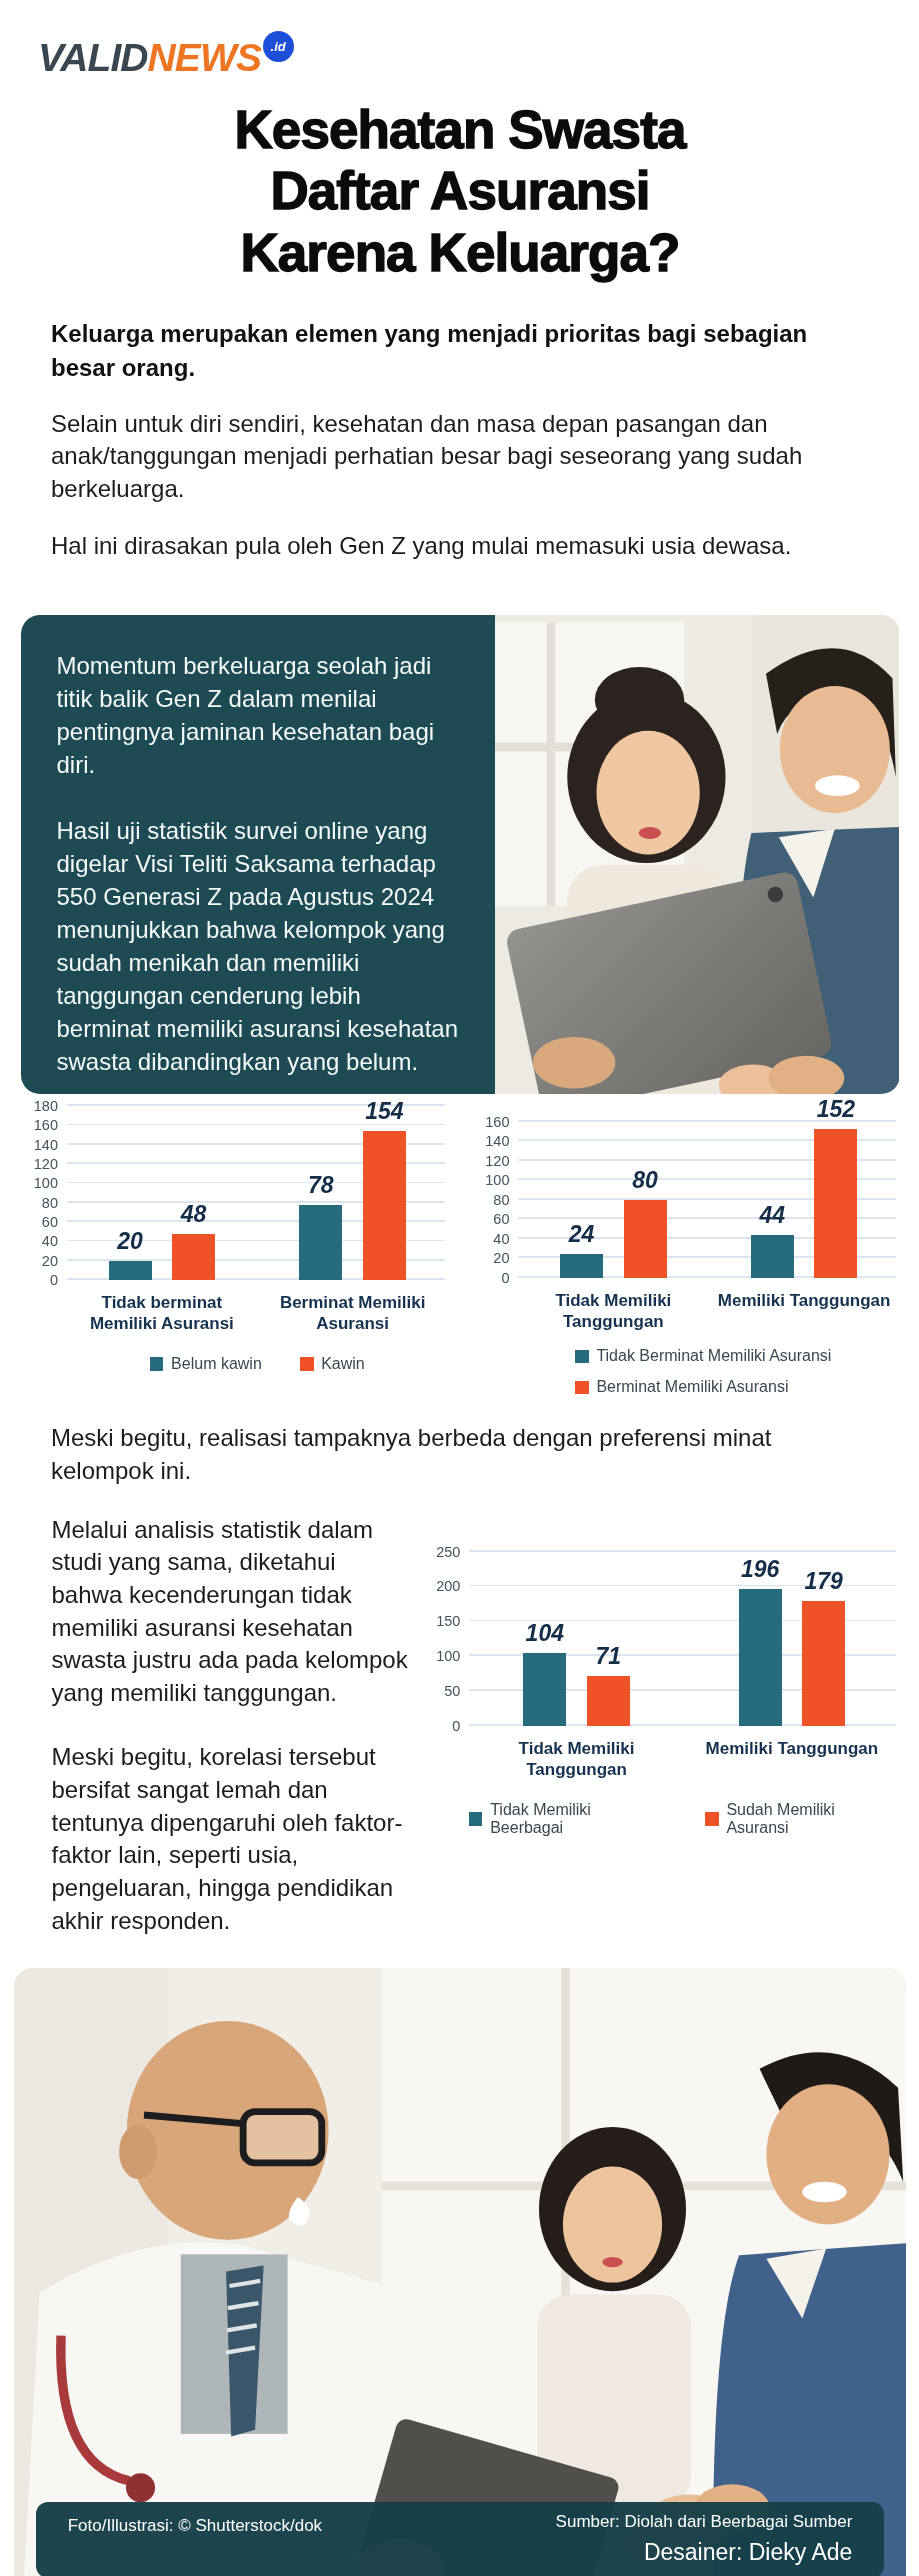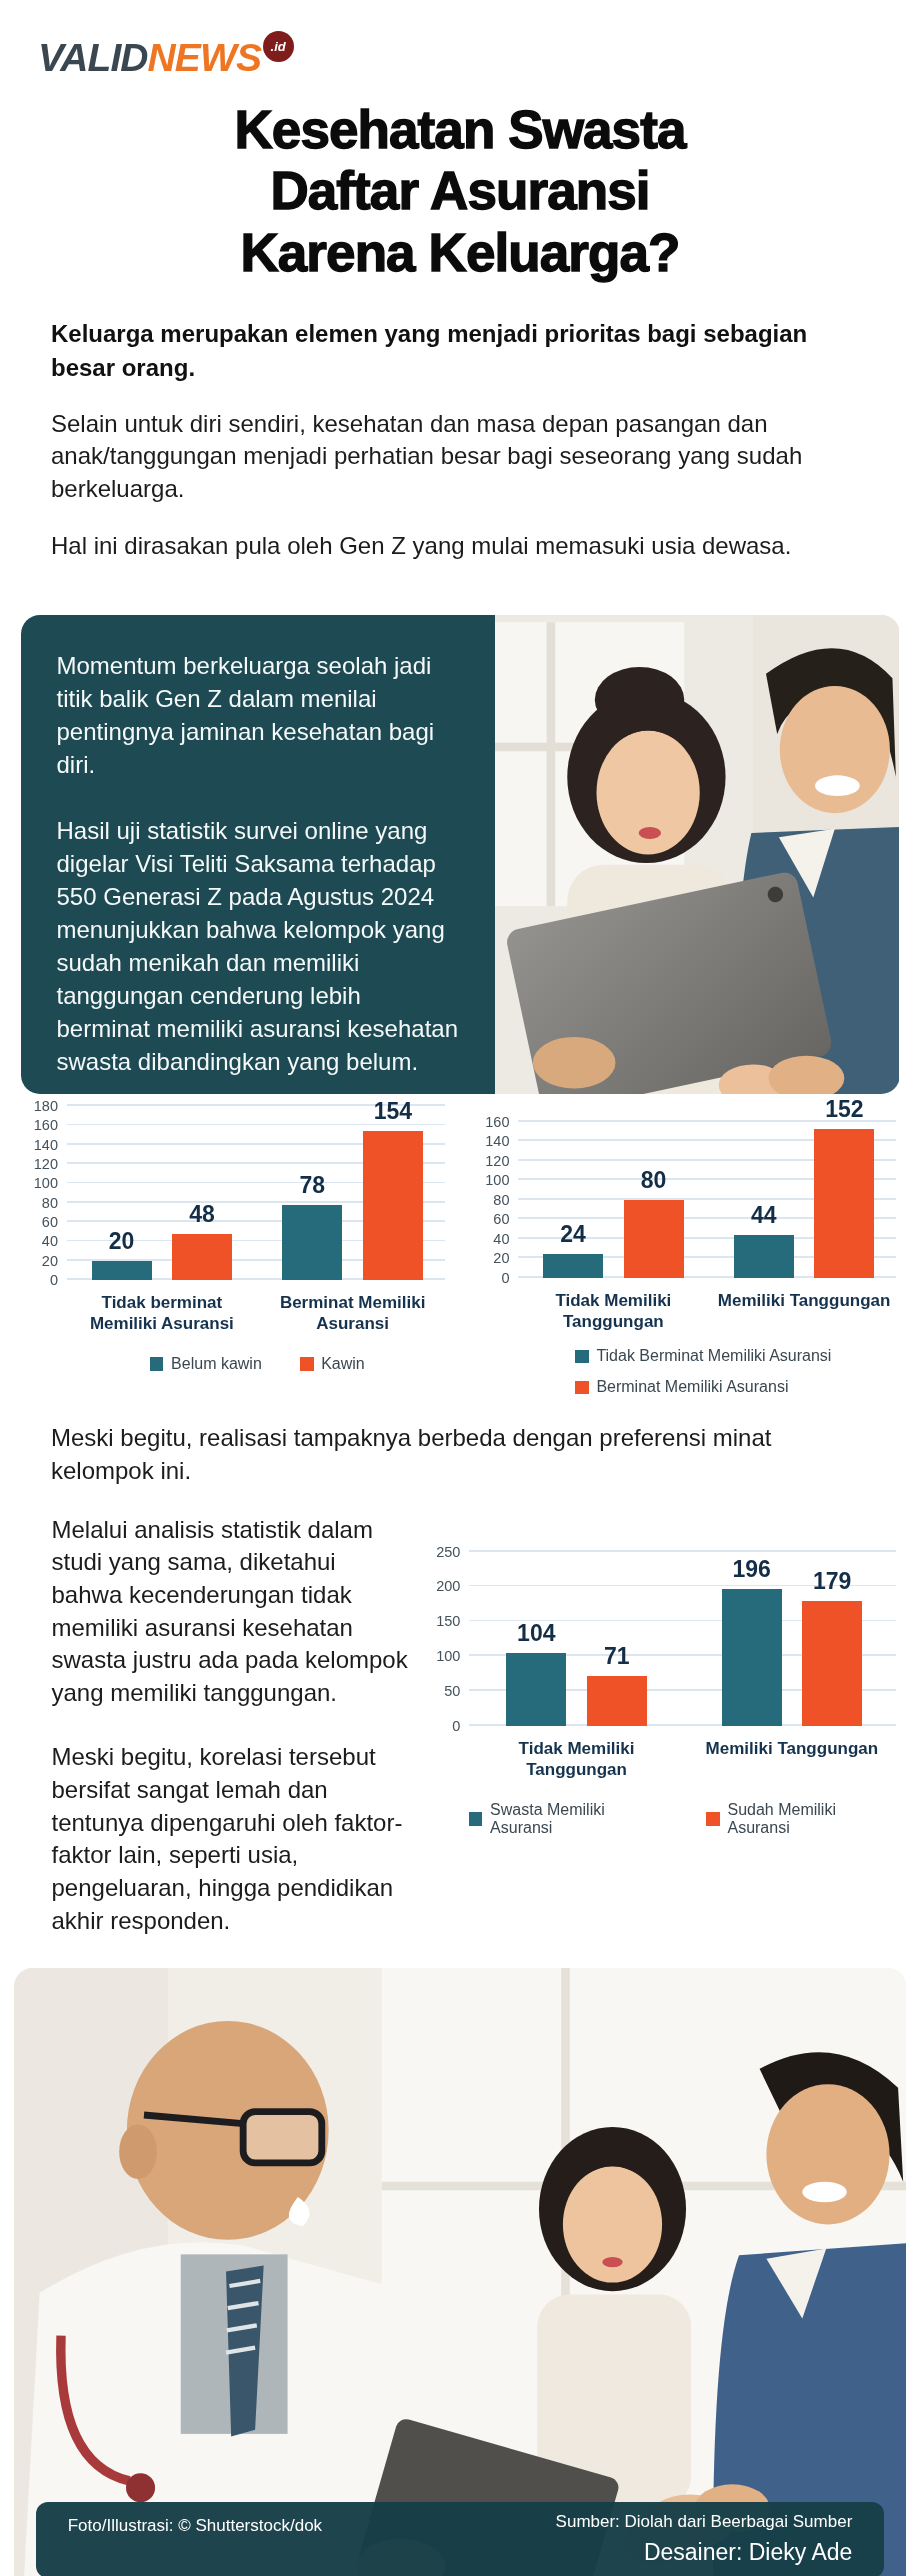--- a/index.html
+++ b/index.html
@@ -5,21 +5,21 @@
   html,body{margin:0;padding:0;background:#ffffff;}
   body{width:920px;font-family:"Liberation Sans",sans-serif;color:#1a1a1a;}
   .page{width:920px;position:relative;background:#fff;overflow:hidden;}
 
   
   .header{padding:38px 0 0 38px;}
   .logo{display:inline-flex;align-items:flex-start;line-height:1;}
   .logo-text{font-size:39px;font-weight:700;letter-spacing:-0.9px;font-style:italic;}
   .logo-valid{color:#3a4750;}
   .logo-news{color:#ee7623;}
-  .logo-badge{display:inline-flex;align-items:center;justify-content:center;width:31px;height:31px;border-radius:50%;background:#7f1d1d;color:#fff;font-size:13px;font-weight:700;font-style:italic;margin-left:1.7px;margin-top:-6.8px;}
+  .logo-badge{display:inline-flex;align-items:center;justify-content:center;width:31px;height:31px;border-radius:50%;background:#1d4ed8;color:#fff;font-size:13px;font-weight:700;font-style:italic;margin-left:1.7px;margin-top:-6.8px;}
 
   
   .title{margin:22px 34px 0;text-align:center;font-size:53px;line-height:1.16;font-weight:700;color:#0b0b0b;letter-spacing:-0.9px;-webkit-text-stroke:1.4px #0b0b0b;}
   .title span{display:block;}
 
   
   .lead{margin:34px 51px 0;font-size:24px;line-height:1.38;font-weight:700;color:#111;}
   .para{margin:24px 51px 0;font-size:24px;line-height:1.36;color:#1c1c1c;}
 
   
@@ -34,21 +34,21 @@
   .charts{display:flex;gap:24px;margin:12px 20.5px 0;}
   .chart{flex:1;}
   .chart--offset{margin-top:15.4px;}
   .crow{display:flex;}
   .yaxis{width:46px;position:relative;height:var(--ploth);}
   .ytick{position:absolute;right:8.5px;transform:translateY(50%);font-size:14.5px;color:#44525c;}
   .plot{flex:1;position:relative;height:var(--ploth);}
   .gridline{position:absolute;left:0;right:3.4px;height:1.7px;background:#dce6f0;}
   .groups{position:absolute;left:0;right:0;top:0;bottom:0;display:flex;}
   .group{flex:1;display:flex;justify-content:center;align-items:flex-end;gap:20.5px;}
-  .barwrap{width:60px;height:100%;position:relative;}
+  .barwrap{width:43px;height:100%;position:relative;font-style:italic;}
   .bar{position:absolute;left:0;right:0;bottom:0;}
   .val{position:absolute;left:-20.5px;right:-20.5px;text-align:center;font-size:23px;font-weight:700;color:#142e47;}
   .cats{display:flex;margin-left:46px;margin-top:12px;}
   .cat{flex:1;text-align:center;font-size:17px;font-weight:700;color:#15324e;line-height:1.25;padding:0 3.4px;}
   .legend{display:flex;justify-content:center;align-items:center;gap:38px;margin:20.5px 0 0 46px;}
   .legend.stacked{flex-direction:column;align-items:flex-start;gap:13px;margin:15.4px 0 0 103px;}
   .leg{display:inline-flex;align-items:center;gap:7.7px;}
   .sq{width:13.7px;height:13.7px;display:inline-block;}
   .legtext{font-size:16px;color:#3b4750;}
 
@@ -315,21 +315,21 @@
               </div>
             </div>
           </div>
           <div class="cats">
             <div class="cat">Tidak Memiliki Tanggungan</div>
             <div class="cat">Memiliki Tanggungan</div>
           </div>
           <div class="legend">
             <span class="leg">
               <span class="sq" style="background: rgb(37, 107, 124);"></span>
-              <span class="legtext">Swasta Memiliki Asuransi</span>
+              <span class="legtext">Tidak Memiliki Beerbagai</span>
             </span>
             <span class="leg">
               <span class="sq" style="background: rgb(238, 82, 38);"></span>
               <span class="legtext">Sudah Memiliki Asuransi</span>
             </span>
           </div>
         </div>
     </div>
   </div>
 

